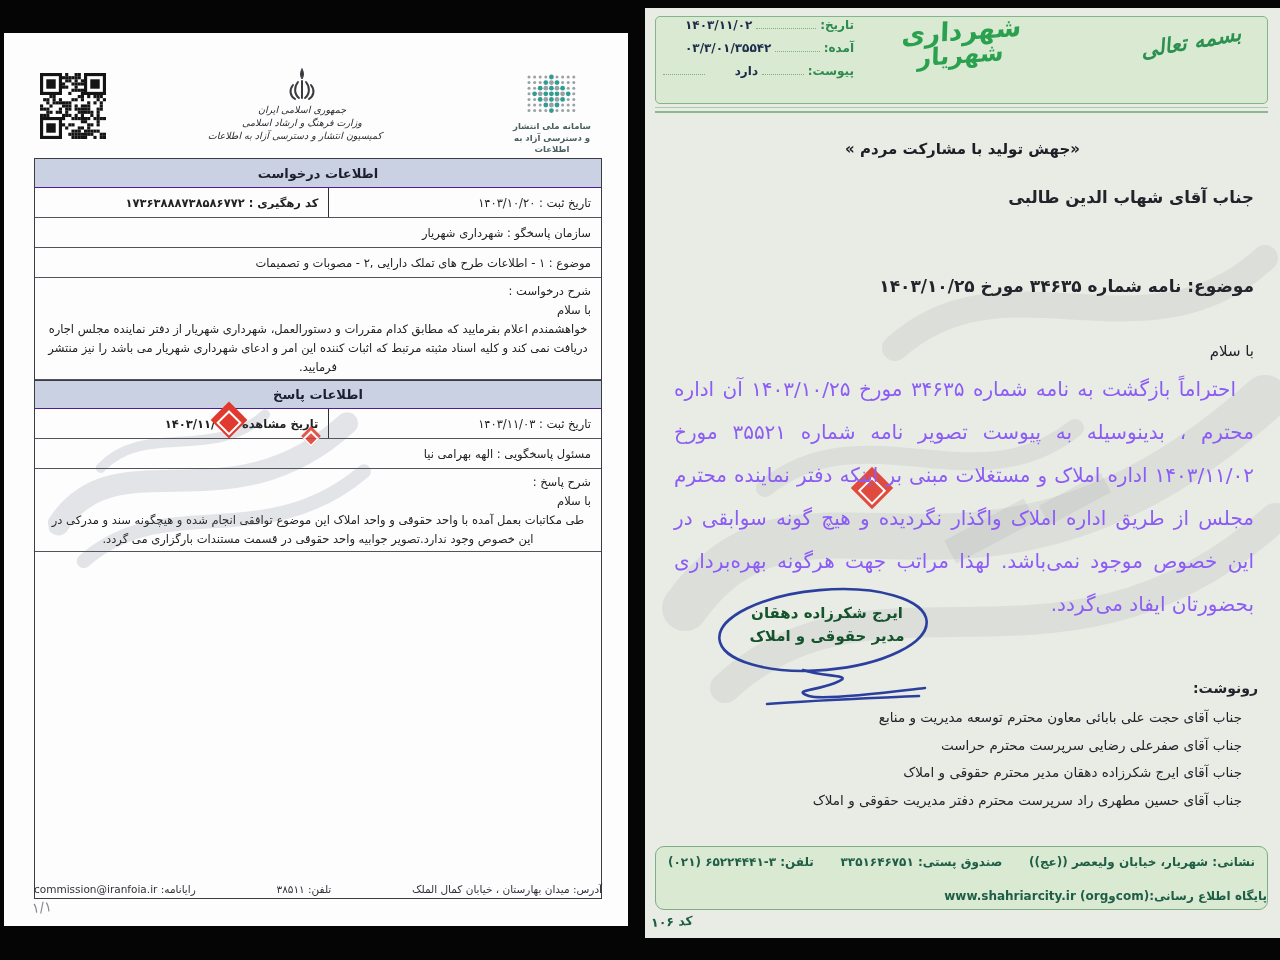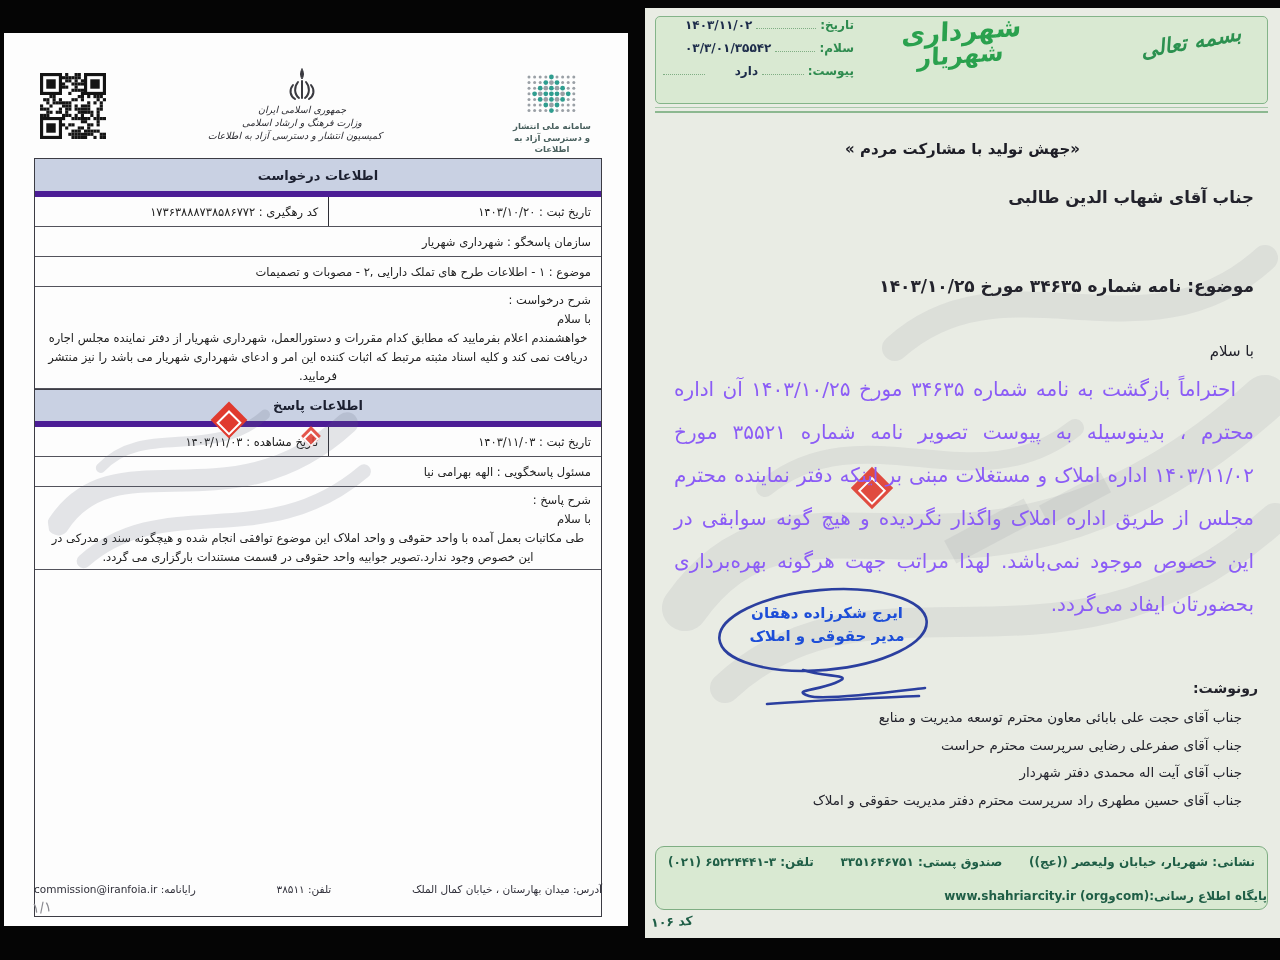--- a/index.html
+++ b/index.html
@@ -12,31 +12,31 @@
                background:#fdfdfd; direction:rtl; color:#222; overflow:hidden; }
   .qr-wrap { position:absolute; left:36px; top:40px; width:66px; height:66px; }
   .emblem-block { position:absolute; left:218px; top:28px; width:160px; text-align:center; }
   .emblem-svg { display:block; margin:0 auto 2px auto; }
   .emblem-line { font-size:9.5px; font-style:italic; line-height:13px; color:#2a2a30; white-space:nowrap; }
   .natsys-block { position:absolute; left:498px; top:40px; width:100px; text-align:center; }
   .natsys-caption { font-size:8.5px; font-weight:bold; color:#49605e; line-height:11.5px; }
 
   .foia-table { position:absolute; left:30px; top:125px; width:568px;
                 border:1.5px solid #3c3c44; background:transparent; }
-  .t-title { height:38px; background:#c9d1e3; border-bottom:6px solid #4c1d95;
+  .t-title { height:29px; background:#c9d1e3; border-bottom:1px solid #4c1d95;
              display:flex; align-items:center; justify-content:center;
              font-size:13px; font-weight:bold; color:#1c2030; }
   .t-title.mid { border-top:1px solid #3c3c44; }
   .t-row { min-height:30px; border-bottom:1px solid #53535c; display:flex; align-items:center;
            font-size:11.5px; padding:0 10px; }
   .t-row2 { min-height:30px; border-bottom:1px solid #53535c; display:flex; align-items:stretch;
             font-size:11.5px; }
   .t-cell-a { flex:0 0 48%; display:flex; align-items:center; padding:0 10px; }
   .t-cell-b { flex:1; display:flex; align-items:center; padding:4px 10px;
-              border-left:none; border-right:1.5px solid #2e2e36; }
+              border-left:none; border-right:1.5px solid #2e2e36;font-weight:bold; }
   .t-desc { border-bottom:1px solid #53535c; font-size:11.5px; line-height:19px;
             padding:4px 10px 2px 10px; text-align:right; }
   .t-desc .center-line { text-align:center; }
   .t-empty { height:346px; }
 
   .left-footer { position:absolute; left:30px; top:850px; width:568px; display:flex;
                  flex-direction:row; justify-content:space-between; font-size:10.5px; color:#30303a; }
   .page-num { position:absolute; left:28px; top:866px; font-size:14px; color:#8a8a90;
               transform:rotate(-6deg); direction:ltr; }
 
@@ -73,21 +73,21 @@
   .recip1 { position:absolute; right:26px; top:180px; font-size:16.5px; font-weight:bold; }
   .recip2 { position:absolute; right:26px; top:212px; font-size:15.5px; font-weight:bold; }
   .subject { position:absolute; right:26px; top:268px; font-size:17px; font-weight:bold; }
   .salam { position:absolute; right:26px; top:334px; font-size:15px; }
   .letter-body { position:absolute; right:26px; top:360px; width:580px; font-size:20px;
                  line-height:43px; text-align:justify; text-align-last:right; color:#8b5cf6; }
   .letter-body .indent { display:inline-block; width:18px; }
 
   .sig-block { position:absolute; left:62px; top:578px; width:240px; height:140px; }
   .sig-text { position:absolute; left:0; top:16px; width:100%; text-align:center;
-              font-size:15px; font-weight:bold; color:#1d4ed8; line-height:23px; }
+              font-size:15px; font-weight:bold; color:#14532d; line-height:23px; }
   .sig-svg { position:absolute; left:0; top:0; }
 
   .cc-title { position:absolute; right:22px; top:672px; font-size:14px; font-weight:bold; }
   .cc-list { position:absolute; right:38px; top:696px; font-size:13.5px; line-height:27.5px; }
 
   .letter-footer { position:absolute; left:10px; top:838px; width:613px; height:64px;
                    background:#d9e9d2; border:1.5px solid #7fae83; border-radius:9px;
                    color:#1f5e46; font-weight:bold; }
   .lf-line1 { display:flex; justify-content:space-between; padding:8px 12px 0 12px; font-size:12px; }
   .lf-line2 { text-align:right; font-size:12px; margin-top:20px; }
@@ -426,21 +426,21 @@
       <div class="l2">شهریار</div>
     </div>
 
     <div class="band-fields">
       <div class="bf-row">
         <span class="bf-label">تاریخ:</span>
         <span class="bf-dots"></span>
         <span class="bf-value">۱۴۰۳/۱۱/۰۲</span>
       </div>
       <div class="bf-row">
-        <span class="bf-label">سلام:</span>
+        <span class="bf-label">آمده:</span>
         <span class="bf-dots"></span>
         <span class="bf-value">۰۳/۳/۰۱/۳۵۵۴۲</span>
       </div>
       <div class="bf-row">
         <span class="bf-label">پیوست:</span>
         <span class="bf-dots"></span>
         <span class="bf-value" style="direction:rtl">دارد</span>
         <span class="bf-dots"></span>
       </div>
     </div>
@@ -464,21 +464,21 @@
       <div class="sig-text">
         <div>ایرج شکرزاده دهقان</div>
         <div>مدیر حقوقی و املاک</div>
       </div>
     </div>
 
     <div class="cc-title">رونوشت:</div>
     <div class="cc-list">
       <div>جناب آقای حجت علی بابائی معاون محترم توسعه مدیریت و منابع</div>
       <div>جناب آقای صفرعلی رضایی سرپرست محترم حراست</div>
-      <div>جناب آقای آیت اله محمدی  دفتر شهردار</div>
+      <div>جناب آقای ایرج شکرزاده دهقان مدیر محترم حقوقی و املاک</div>
       <div>جناب آقای حسین مطهری راد سرپرست محترم دفتر مدیریت حقوقی و املاک</div>
     </div>
 
     <div class="letter-footer">
       <div class="lf-line1">
         <span>نشانی: شهریار، خیابان ولیعصر ((عج))</span>
         <span>صندوق پستی: ۳۳۵۱۶۴۶۷۵۱</span>
         <span>تلفن: ۳-۶۵۲۲۴۴۴۱ (۰۲۱)</span>
       </div>
       <div class="lf-line2">پایگاه اطلاع رسانی:(comوorg) www.shahriarcity.ir</div>

